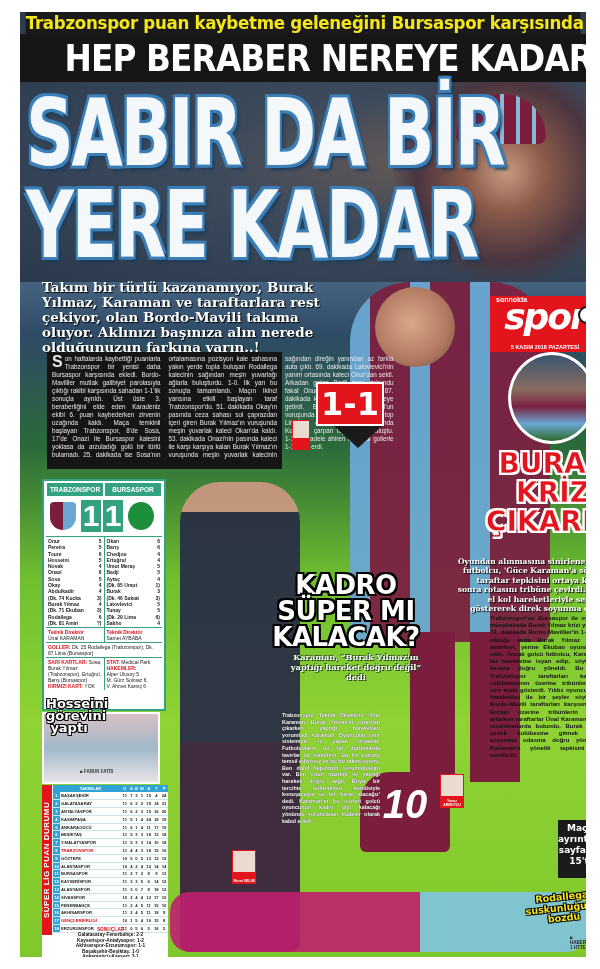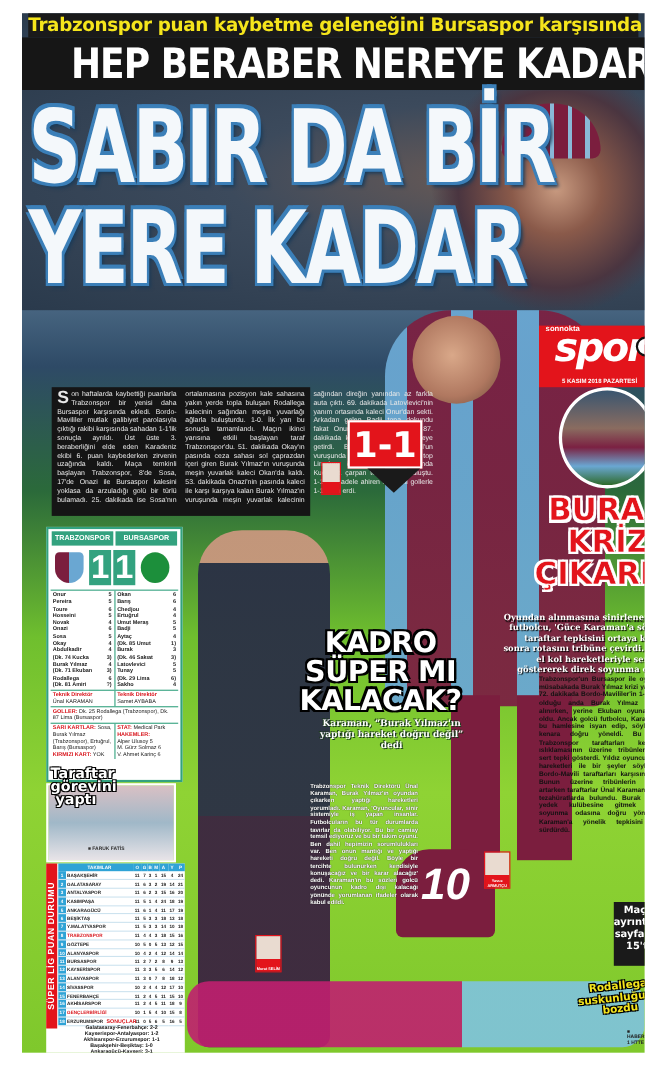--- a/index.html
+++ b/index.html
@@ -148,20 +148,21 @@
   </div>
   <div class="bigtitle">
     <div>SABIR DA BİR</div>
     <div>YERE KADAR</div>
   </div>
 
   <div class="player-main"></div>
   <div class="player-head"></div>
   <div class="player-legs"></div>
 
+  <div class="deck">Takım bir türlü kazanamıyor, Burak Yılmaz, Karaman ve taraftarlara rest çekiyor, olan Bordo-Mavili takıma oluyor. Aklınızı başınıza alın nerede olduğunuzun farkına varın..!</div>
 
   <div class="story1">
     <span class="drop">S</span><span>on haftalarda kaybettiği puanlarla Trabzonspor bir yenisi daha Bursaspor karşısında ekledi. Bordo-Mavililer mutlak galibiyet parolasıyla çıktığı rakibi karşısında sahadan 1-1'lik sonuçla ayrıldı. Üst üste 3. beraberliğini elde eden Karadeniz ekibi 6. puan kaybederken zirvenin uzağında kaldı. Maça temkinli başlayan Trabzonspor, 8'de Sosa, 17'de Onazi ile Bursaspor kalesini yoklasa da arzuladığı golü bir türlü bulamadı. 25. dakikada ise Sosa'nın ortalamasına pozisyon kale sahasına yakın yerde topla buluşan Rodallega kalecinin sağından meşin yuvarlağı ağlarla buluşturdu. 1-0. İlk yarı bu sonuçla tamamlandı. Maçın ikinci yarısına etkili başlayan taraf Trabzonspor'du. 51. dakikada Okay'ın pasında ceza sahası sol çaprazdan içeri giren Burak Yılmaz'ın vuruşunda meşin yuvarlak kaleci Okan'da kaldı. 53. dakikada Onazi'nin pasında kaleci ile karşı karşıya kalan Burak Yılmaz'ın vuruşunda meşin yuvarlak kalecinin sağından direğin yanından az farkla auta çıktı. 69. dakikada Latovlevici'nin yanım ortasında kaleci Onur'dan sekti. Arkadan gelen Badji topa dokundu fakat Onur topu kornere çeldi. 87. dakikada konuk ekip skora dengeye getirdi. Bu dakikada Ertuğrul'un vuruşunda kaleci Onur'dan seken top Lima'nın önüne düştü. Vuruşunda Kucka'ya çarpan top ağlarla buluştu. 1-1. Mücadele ahiren karşılıklı gollerle 1-1 sona erdi.</span>
   </div>
 
   <div class="logo">
     <span class="logo-top">sonnokta</span>
     <div class="logo-brand">spor</div>
     <span class="ball"></span>
     <div class="logo-date">5 KASIM 2018 PAZARTESİ</div>
@@ -326,21 +327,21 @@
         <span class="red">STAT:</span> <span>Medical Park</span><br>
         <span class="red">HAKEMLER:</span><br>
         <span>Alper Ulusoy 5</span><br>
         <span>M. Gürz Solmaz 6</span><br>
         <span>V. Ahmet Karinç 6</span>
       </div>
     </div>
   </div>
 
   <div class="taraftar-photo"></div>
-  <div class="taraftar-title">Taraftar görevini yaptı</div>
+  <div class="taraftar-title">Hosseini görevini yaptı</div>
   <div class="photo-credit">■ FARUK FATİS</div>
 
   <div class="league">
     <div class="league-side">SÜPER LİG PUAN DURUMU</div>
     <table class="ltable">
       <thead>
         <tr>
           <th></th>
           <th>TAKIMLAR</th>
           <th>O</th>

